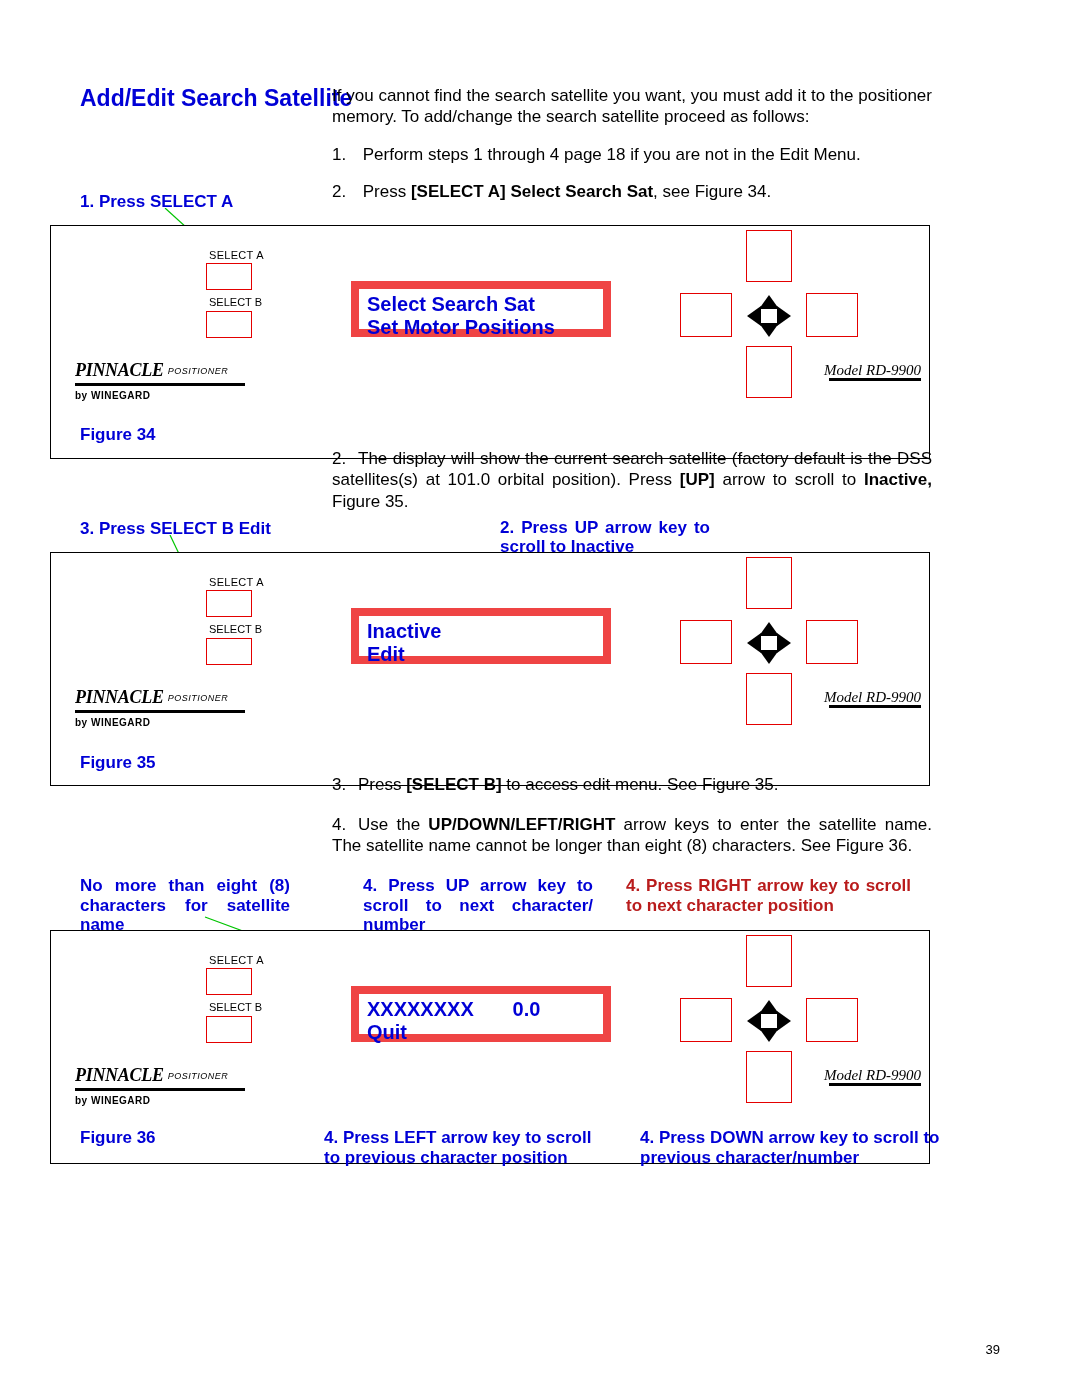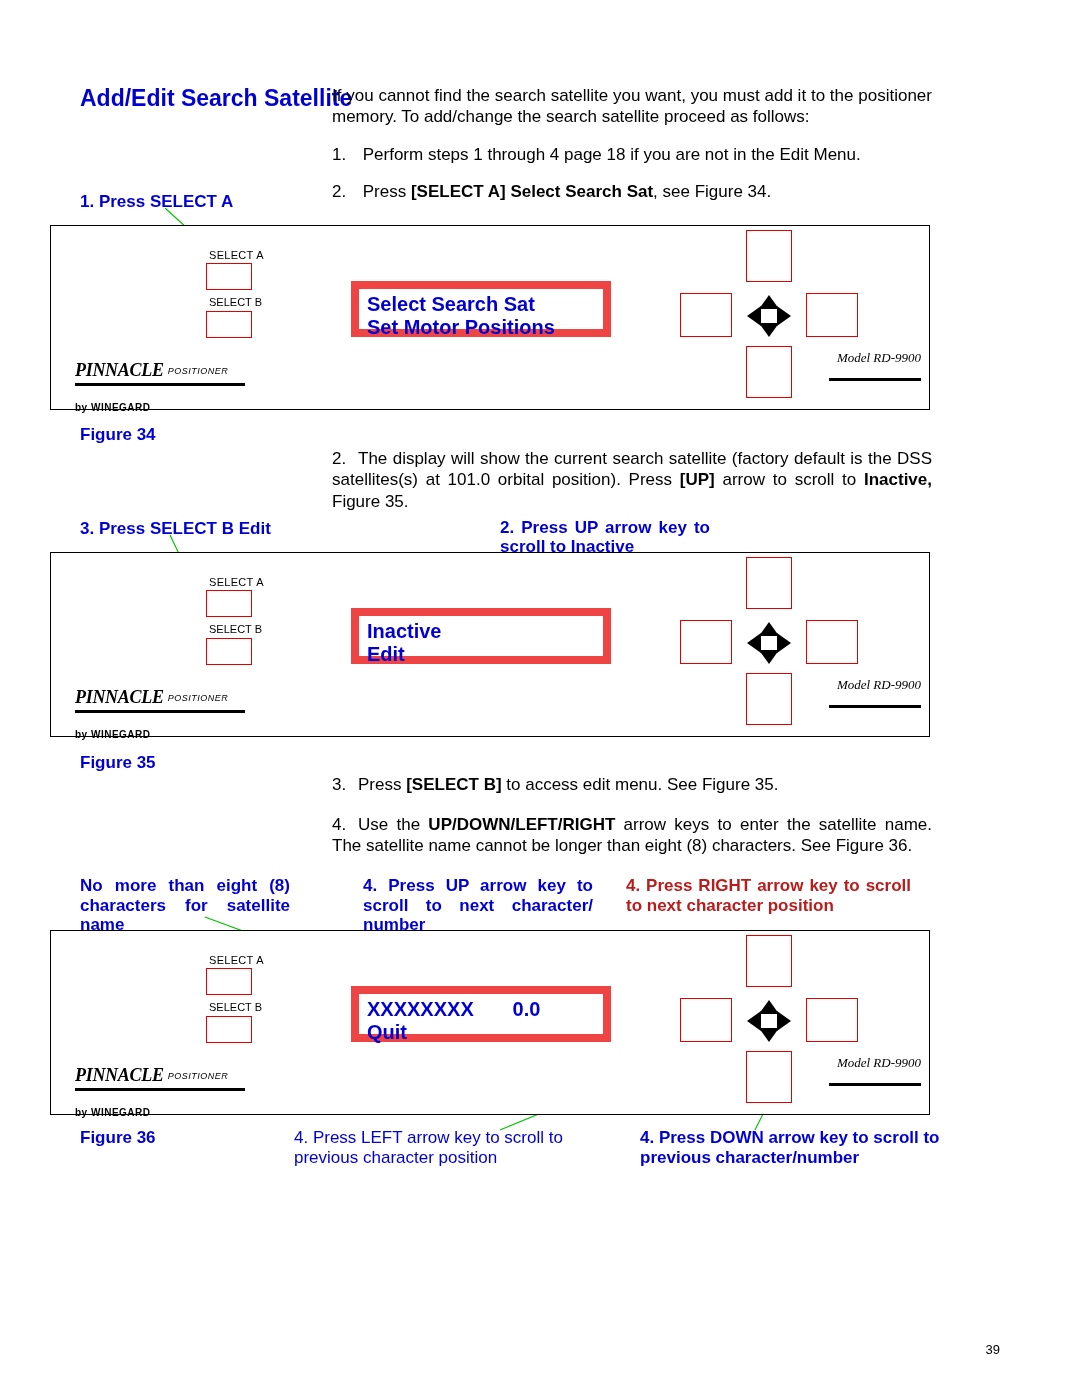--- a/index.html
+++ b/index.html
@@ -47,21 +47,21 @@
     left: 80px;
     top: 192px;
     font-weight: bold;
     color: #0000d6;
     font-size: 17px;
   }
   .panel {
     position: absolute;
     left: 50px;
     width: 880px;
-    height: 185px;
+    height: 234px;
     border: 1.5px solid #000;
     background: #fff;
   }
   #panel1 { top: 225px; }
   #panel2 { top: 552px; }
   #panel3 { top: 930px; }
 
   .panel .sel-label-a {
     position: absolute;
     left: 158px;
@@ -116,29 +116,29 @@
   }
   .panel .pinnacle-rule {
     height: 3px;
     background: #000;
     width: 170px;
     margin-top: 2px;
   }
   .panel .pinnacle-line2 {
     font-size: 10px;
     font-weight: bold;
-    margin-top: 16px;
+    margin-top: 4px;
     letter-spacing: 0.5px;
   }
 
   .panel .model {
     position: absolute;
     right: 8px;
-    top: 124px;
-    font-size: 13px;
+    top: 136px;
+    font-size: 15px;
     font-style: italic;
     font-family: "Times New Roman", serif;
     margin-left: 44px;
   }
   .panel .model-rule {
     position: absolute;
     right: 8px;
     top: 152px;
     width: 92px;
     height: 3px;
@@ -256,24 +256,24 @@
     width: 285px;
     font-weight: bold;
     color: #b91c1c;
     font-size: 17px;
     text-align: justify;
     line-height: 1.15;
   }
 
   .label-left-pos {
     position: absolute;
-    left: 294px;
+    left: 324px;
     top: 1128px;
     width: 280px;
-    font-weight: normal;
+    font-weight: bold;
     color: #0000d6;
     font-size: 17px;
     line-height: 1.15;
   }
   .label-down-char {
     position: absolute;
     left: 640px;
     top: 1128px;
     width: 300px;
     font-weight: bold;

